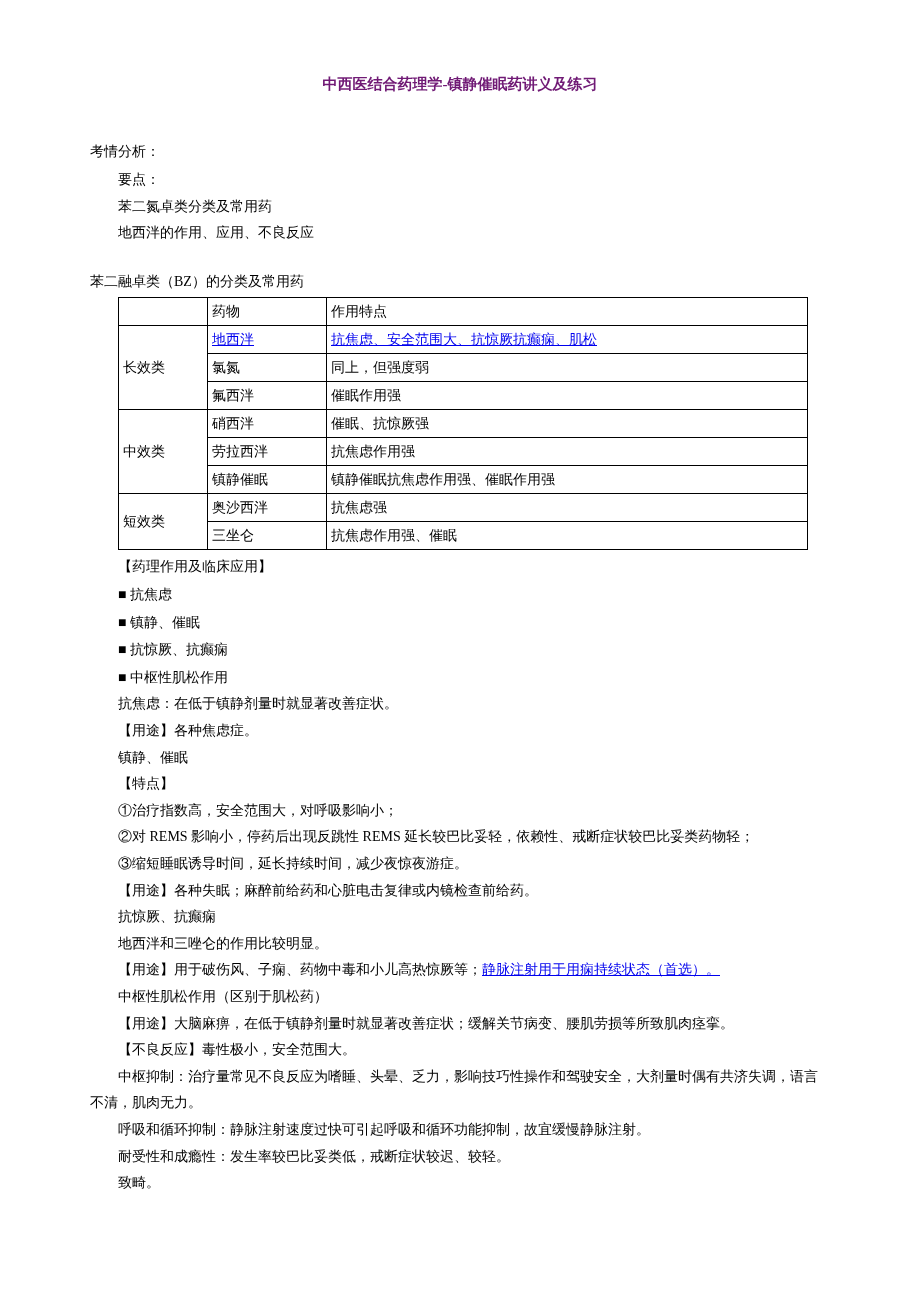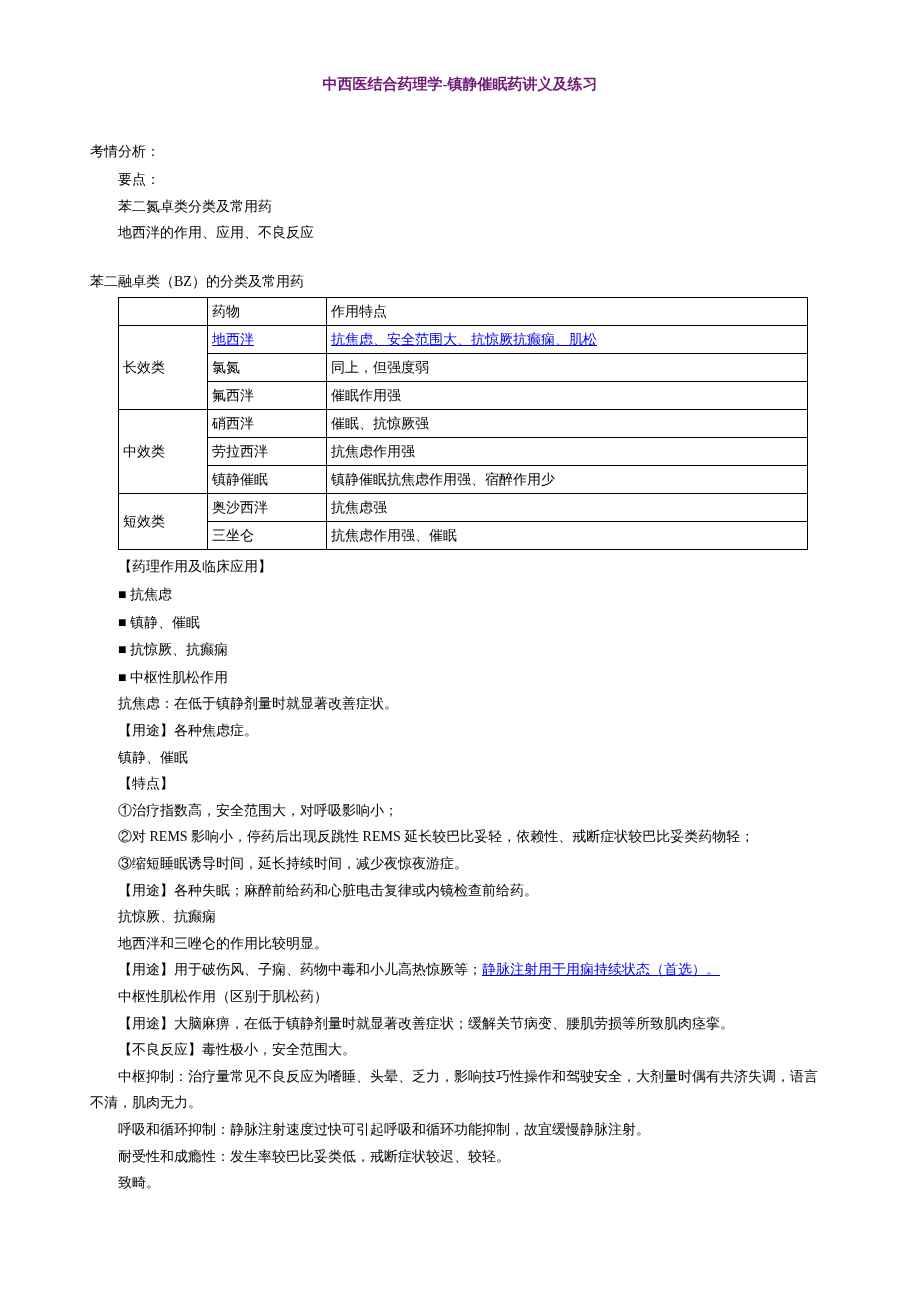--- a/index.html
+++ b/index.html
@@ -92,21 +92,21 @@
     <td rowspan="3">中效类</td>
     <td>硝西泮</td>
     <td>催眠、抗惊厥强</td>
   </tr>
   <tr>
     <td>劳拉西泮</td>
     <td>抗焦虑作用强</td>
   </tr>
   <tr>
     <td>镇静催眠</td>
-    <td>镇静催眠抗焦虑作用强、宿醉作用少</td>
+    <td>镇静催眠抗焦虑作用强、催眠作用强</td>
   </tr>
   <tr>
     <td rowspan="2">短效类</td>
     <td>奥沙西泮</td>
     <td>抗焦虑强</td>
   </tr>
   <tr>
     <td>三坐仑</td>
     <td>抗焦虑作用强、催眠</td>
   </tr>

